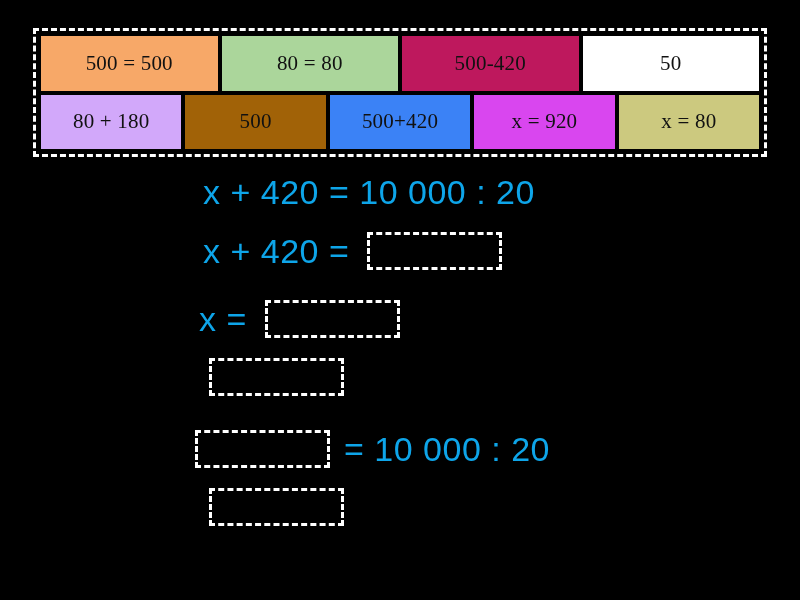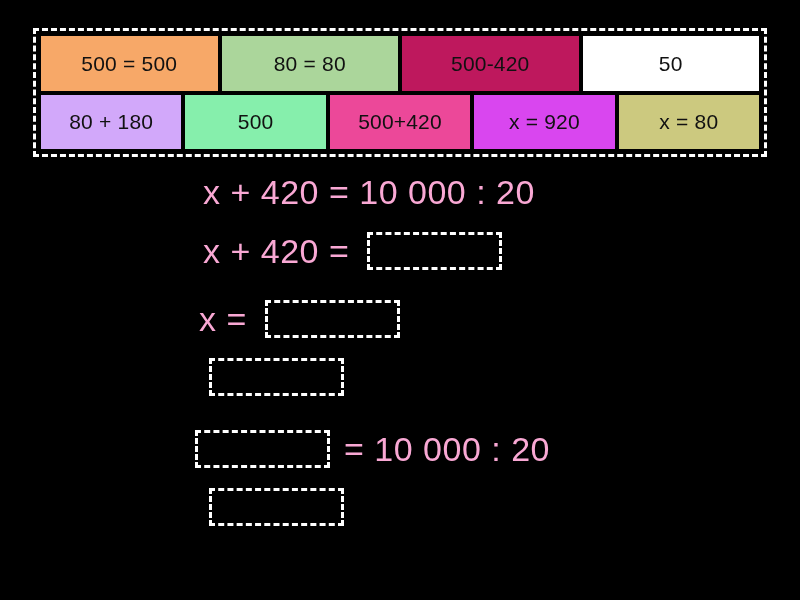--- a/index.html
+++ b/index.html
@@ -40,38 +40,39 @@
     display: flex;
     align-items: center;
     justify-content: center;
     color: #111111;
     font-size: 21px;
     line-height: 1;
     letter-spacing: 0.2px;
     white-space: nowrap;
     cursor: pointer;
     user-select: none;
+    font-family: Liberation Serif, serif;
   }
 
   
   .eqn-area {
     position: absolute;
     left: 0;
     top: 160px;
     width: 800px;
     height: 440px;
   }
   .eqn-line {
     position: absolute;
     display: flex;
     align-items: center;
     white-space: nowrap;
   }
   .eqn-text {
-    color: #f9a8d4;
+    color: #0ea5e9;
     font-size: 34px;
     line-height: 1;
     letter-spacing: 0.5px;
     user-select: none;
   }
   .dropzone {
     border: 3px dashed #ffffff;
     box-sizing: border-box;
     background: transparent;
     cursor: pointer;
@@ -86,22 +87,22 @@
 
   <div class="tray-row">
     <div class="tile" style="background:#f7a868">500 = 500</div>
     <div class="tile" style="background:#abd69b">80 = 80</div>
     <div class="tile" style="background:#be185d">500-420</div>
     <div class="tile" style="background:#ffffff">50</div>
   </div>
 
   <div class="tray-row">
     <div class="tile" style="background:#d2a8fa">80 + 180</div>
-    <div class="tile" style="background:#86efac">500</div>
-    <div class="tile" style="background:#ec4899">500+420</div>
+    <div class="tile" style="background:#a16207">500</div>
+    <div class="tile" style="background:#3b82f6">500+420</div>
     <div class="tile" style="background:#d946ef">x = 920</div>
     <div class="tile" style="background:#ccc97f">x = 80</div>
   </div>
 
 </div>
 
 <div class="eqn-area">
 
   <div class="eqn-line" style="left:203px; top:15px;">
     <span class="eqn-text">x + 420 = 10 000 : 20</span>

